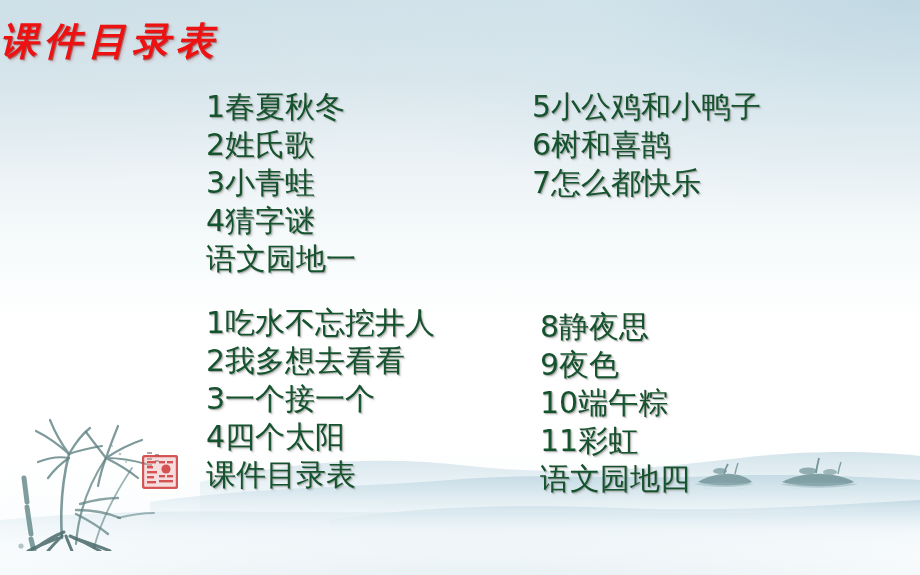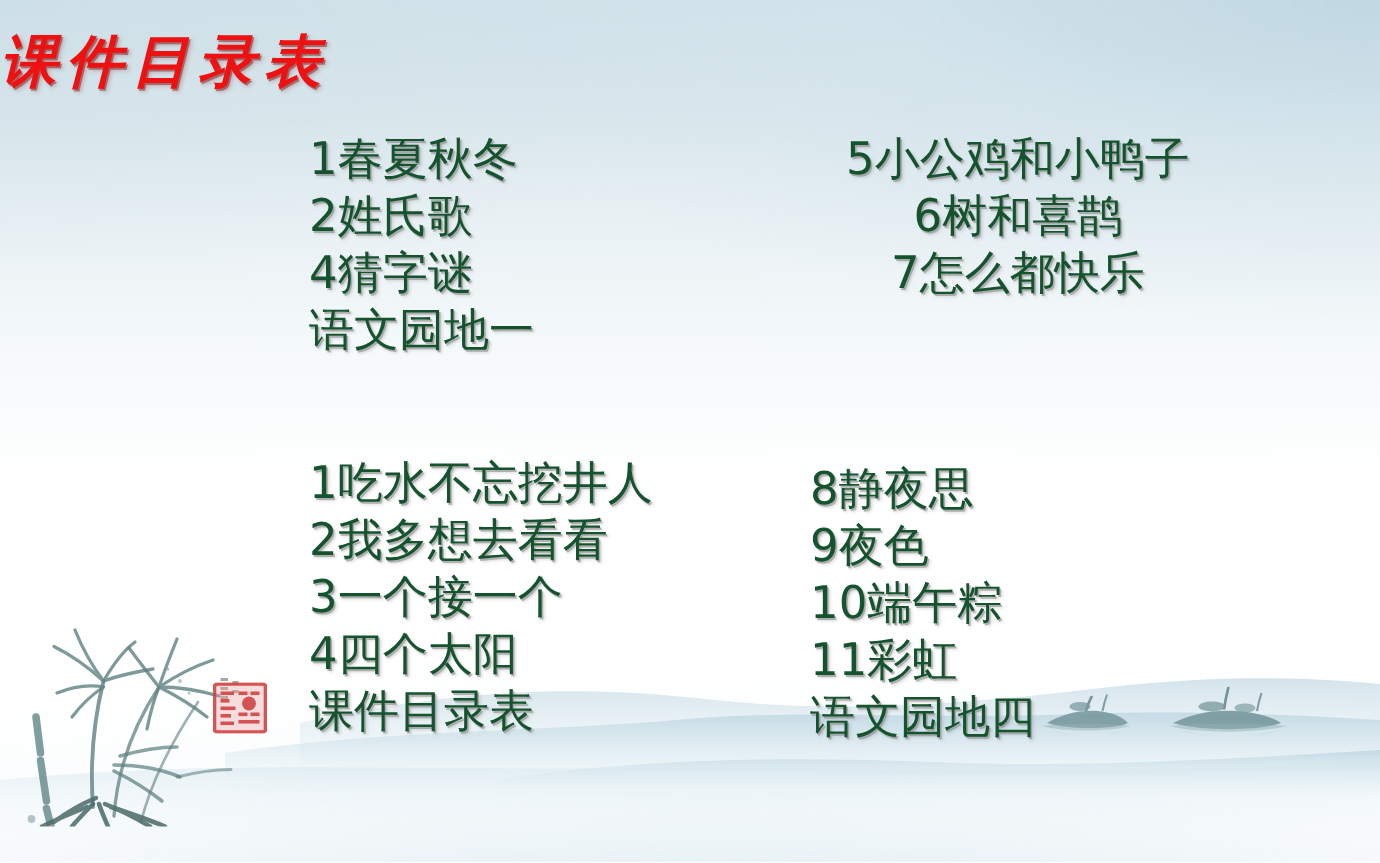--- a/index.html
+++ b/index.html
@@ -89,21 +89,21 @@
     font-size: 30px;
     line-height: 38px;
     white-space: nowrap;
     text-shadow:
       1px 1px 0 rgba(130,130,130,0.55),
       2px 2px 2px rgba(150,150,150,0.35);
   }
   .toc-line { display: block; height: 38px; }
 
   #block-unit1 { left: 206px; top: 88px; }
-  #block-unit3 { left: 564px; top: 88px; text-align: center; }
+  #block-unit3 { left: 532px; top: 88px; }
   #block-unit2 { left: 206px; top: 304px; }
   #block-unit4 { left: 540px; top: 308px; }
 
   
   .bamboo {
     position: absolute;
     left: 14px;
     top: 406px;
     width: 170px;
     height: 145px;
@@ -175,20 +175,21 @@
       </defs>
       <path d="M0,22 C140,8 280,16 420,14 C560,12 700,20 920,10 L920,77 L0,77 Z" fill="url(#wg1)"></path>
     </svg>
   </div>
 
   <div class="title">课件目录表</div>
 
   <div class="toc-block" id="block-unit1">
     <span class="toc-line">1春夏秋冬</span>
     <span class="toc-line">2姓氏歌</span>
+    <span class="toc-line">3小青蛙</span>
     <span class="toc-line">4猜字谜</span>
     <span class="toc-line">语文园地一</span>
   </div>
 
   <div class="toc-block" id="block-unit3">
     <span class="toc-line">5小公鸡和小鸭子</span>
     <span class="toc-line">6树和喜鹊</span>
     <span class="toc-line">7怎么都快乐</span>
   </div>
 

